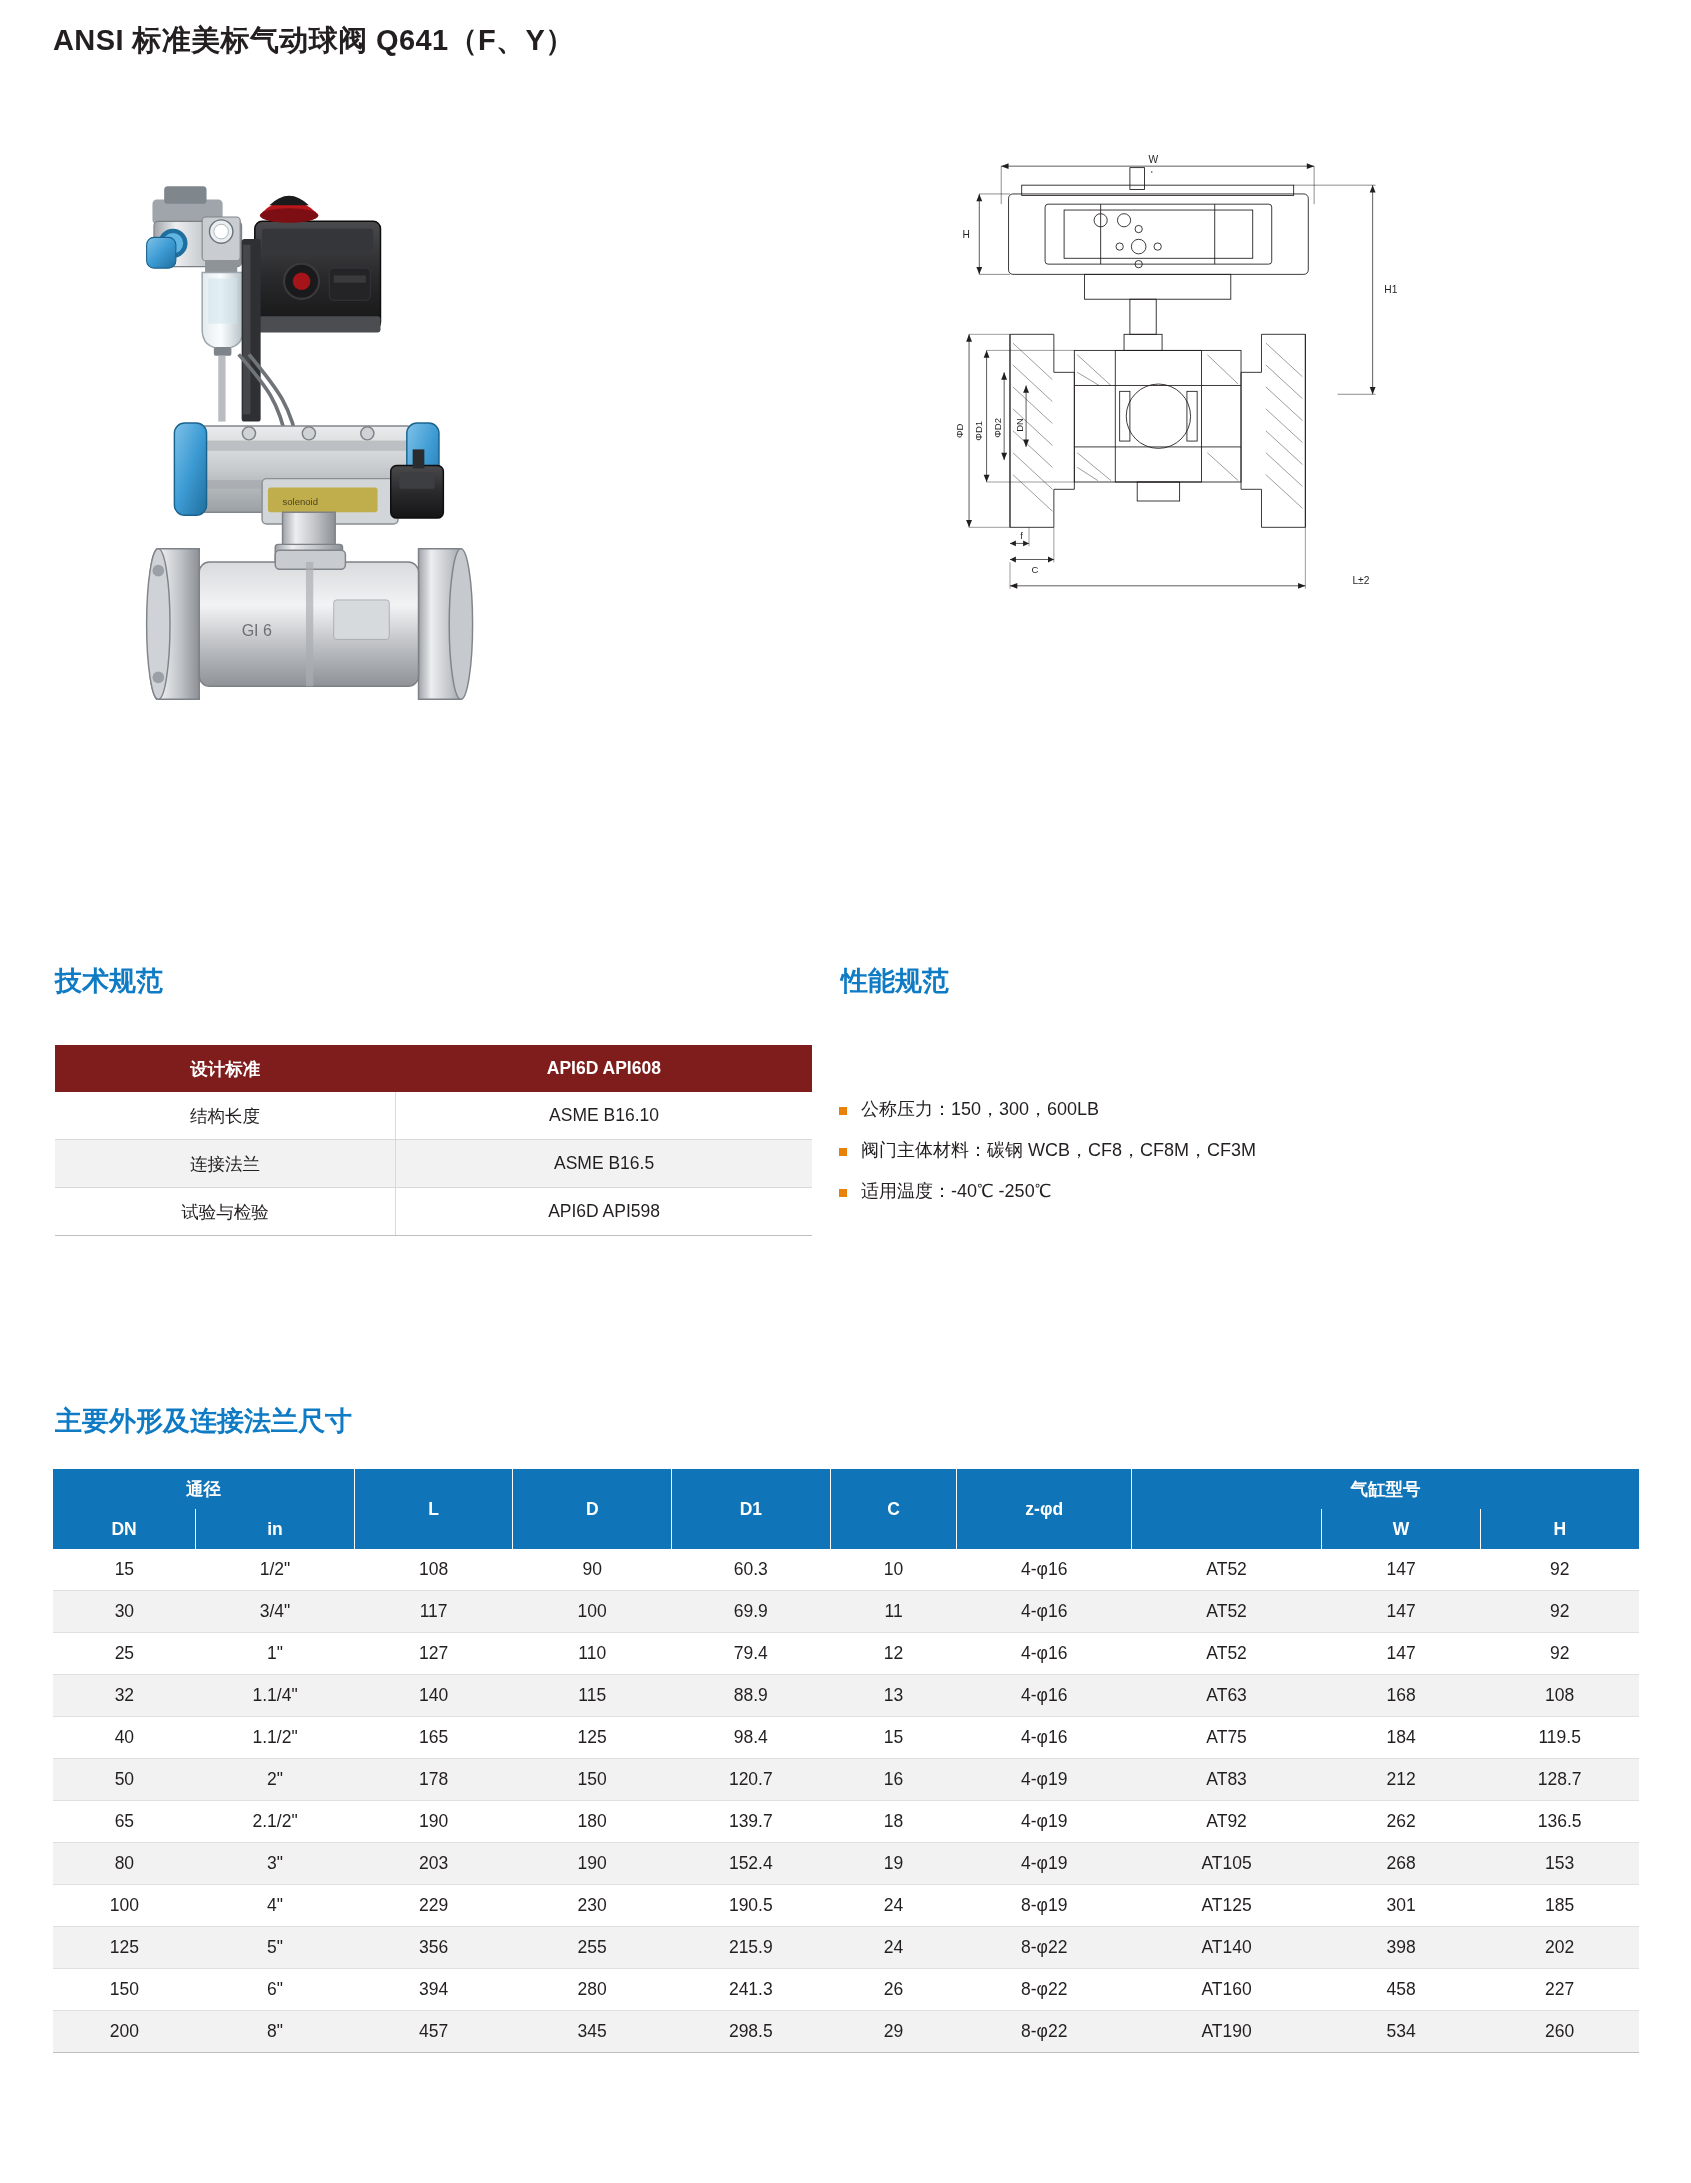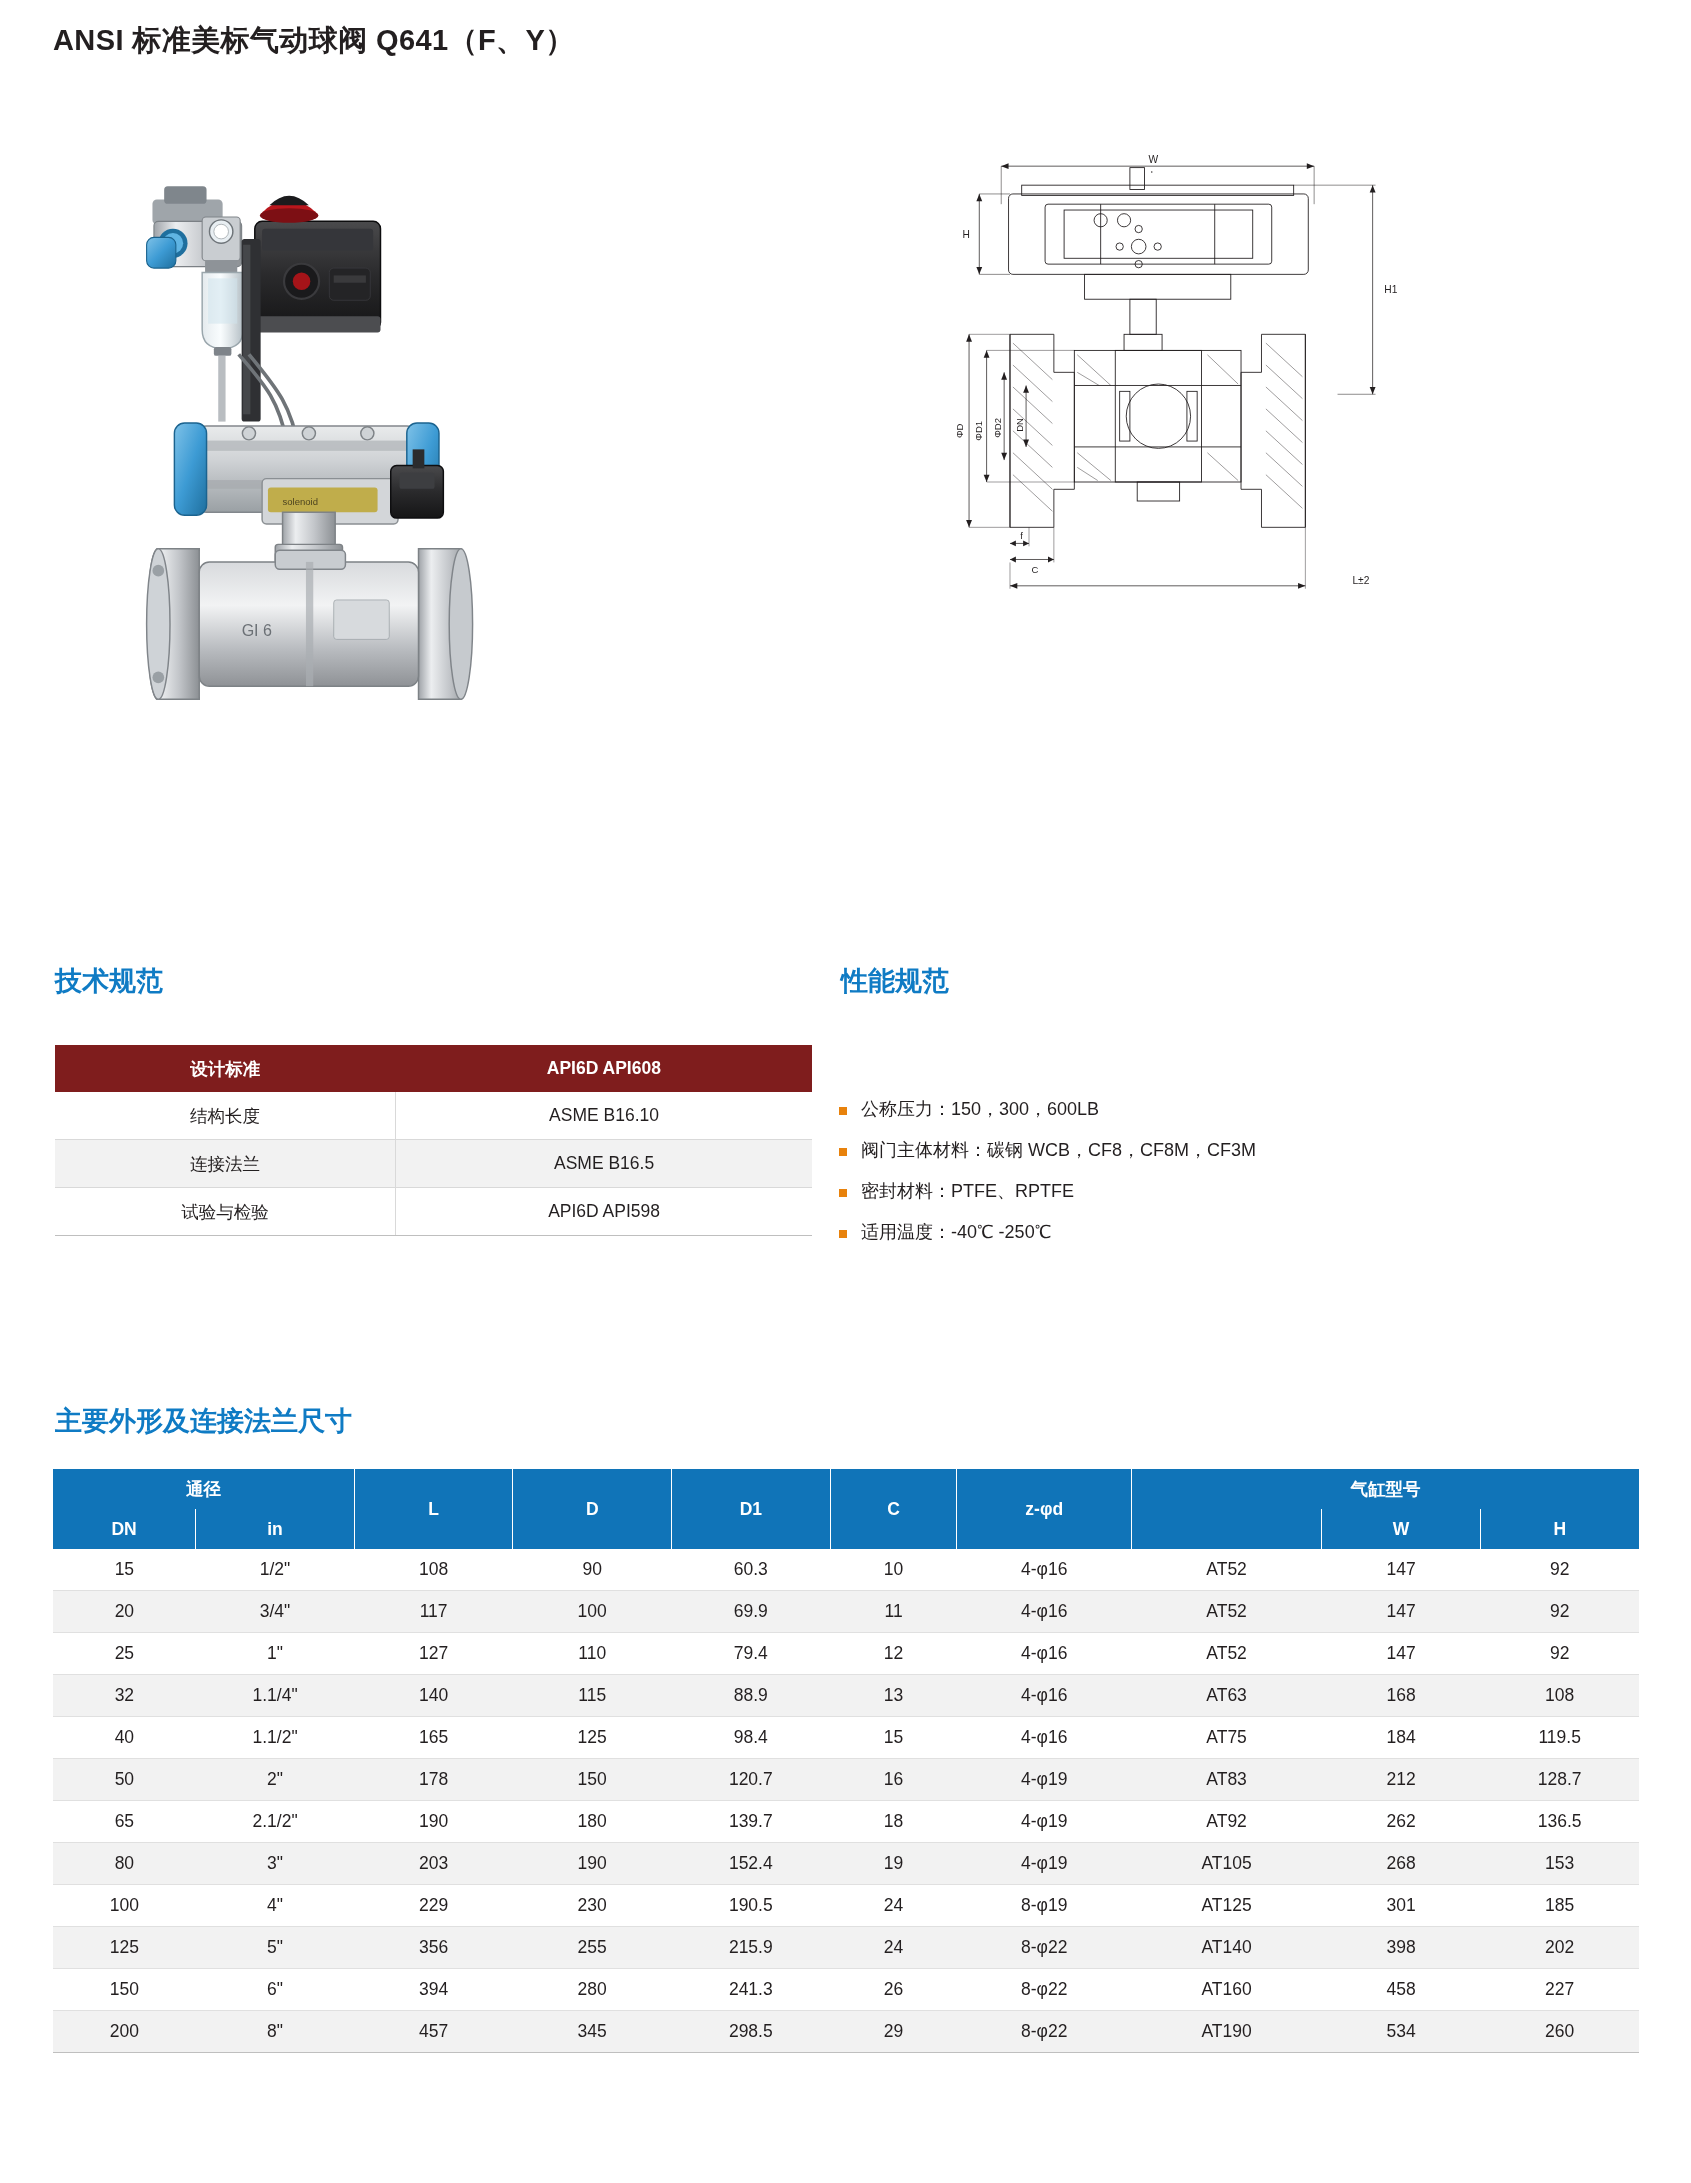--- a/index.html
+++ b/index.html
@@ -457,21 +457,20 @@
         <td class="cell-left">试验与检验</td>
         <td>API6D API598</td>
       </tr>
     </tbody>
   </table>
 
   <div id="perf-heading" class="sec-heading">性能规范</div>
   <ul id="perf-list">
     <li>公称压力：150，300，600LB</li>
     <li>阀门主体材料：碳钢 WCB，CF8，CF8M，CF3M</li>
-    <li>密封材料：PTFE、RPTFE</li>
     <li>适用温度：-40℃ -250℃</li>
   </ul>
 
   <div id="dim-heading" class="sec-heading">主要外形及连接法兰尺寸</div>
 
   <table id="dim-table">
     <thead>
       <tr>
         <th colspan="2" style="width:19%">通径</th>
         <th rowspan="2" style="width:10%">L</th>
@@ -496,21 +495,21 @@
         <td>108</td>
         <td>90</td>
         <td>60.3</td>
         <td>10</td>
         <td>4-φ16</td>
         <td>AT52</td>
         <td>147</td>
         <td>92</td>
       </tr>
       <tr class="alt">
-        <td>20</td>
+        <td>30</td>
         <td>3/4"</td>
         <td>117</td>
         <td>100</td>
         <td>69.9</td>
         <td>11</td>
         <td>4-φ16</td>
         <td>AT52</td>
         <td>147</td>
         <td>92</td>
       </tr>

